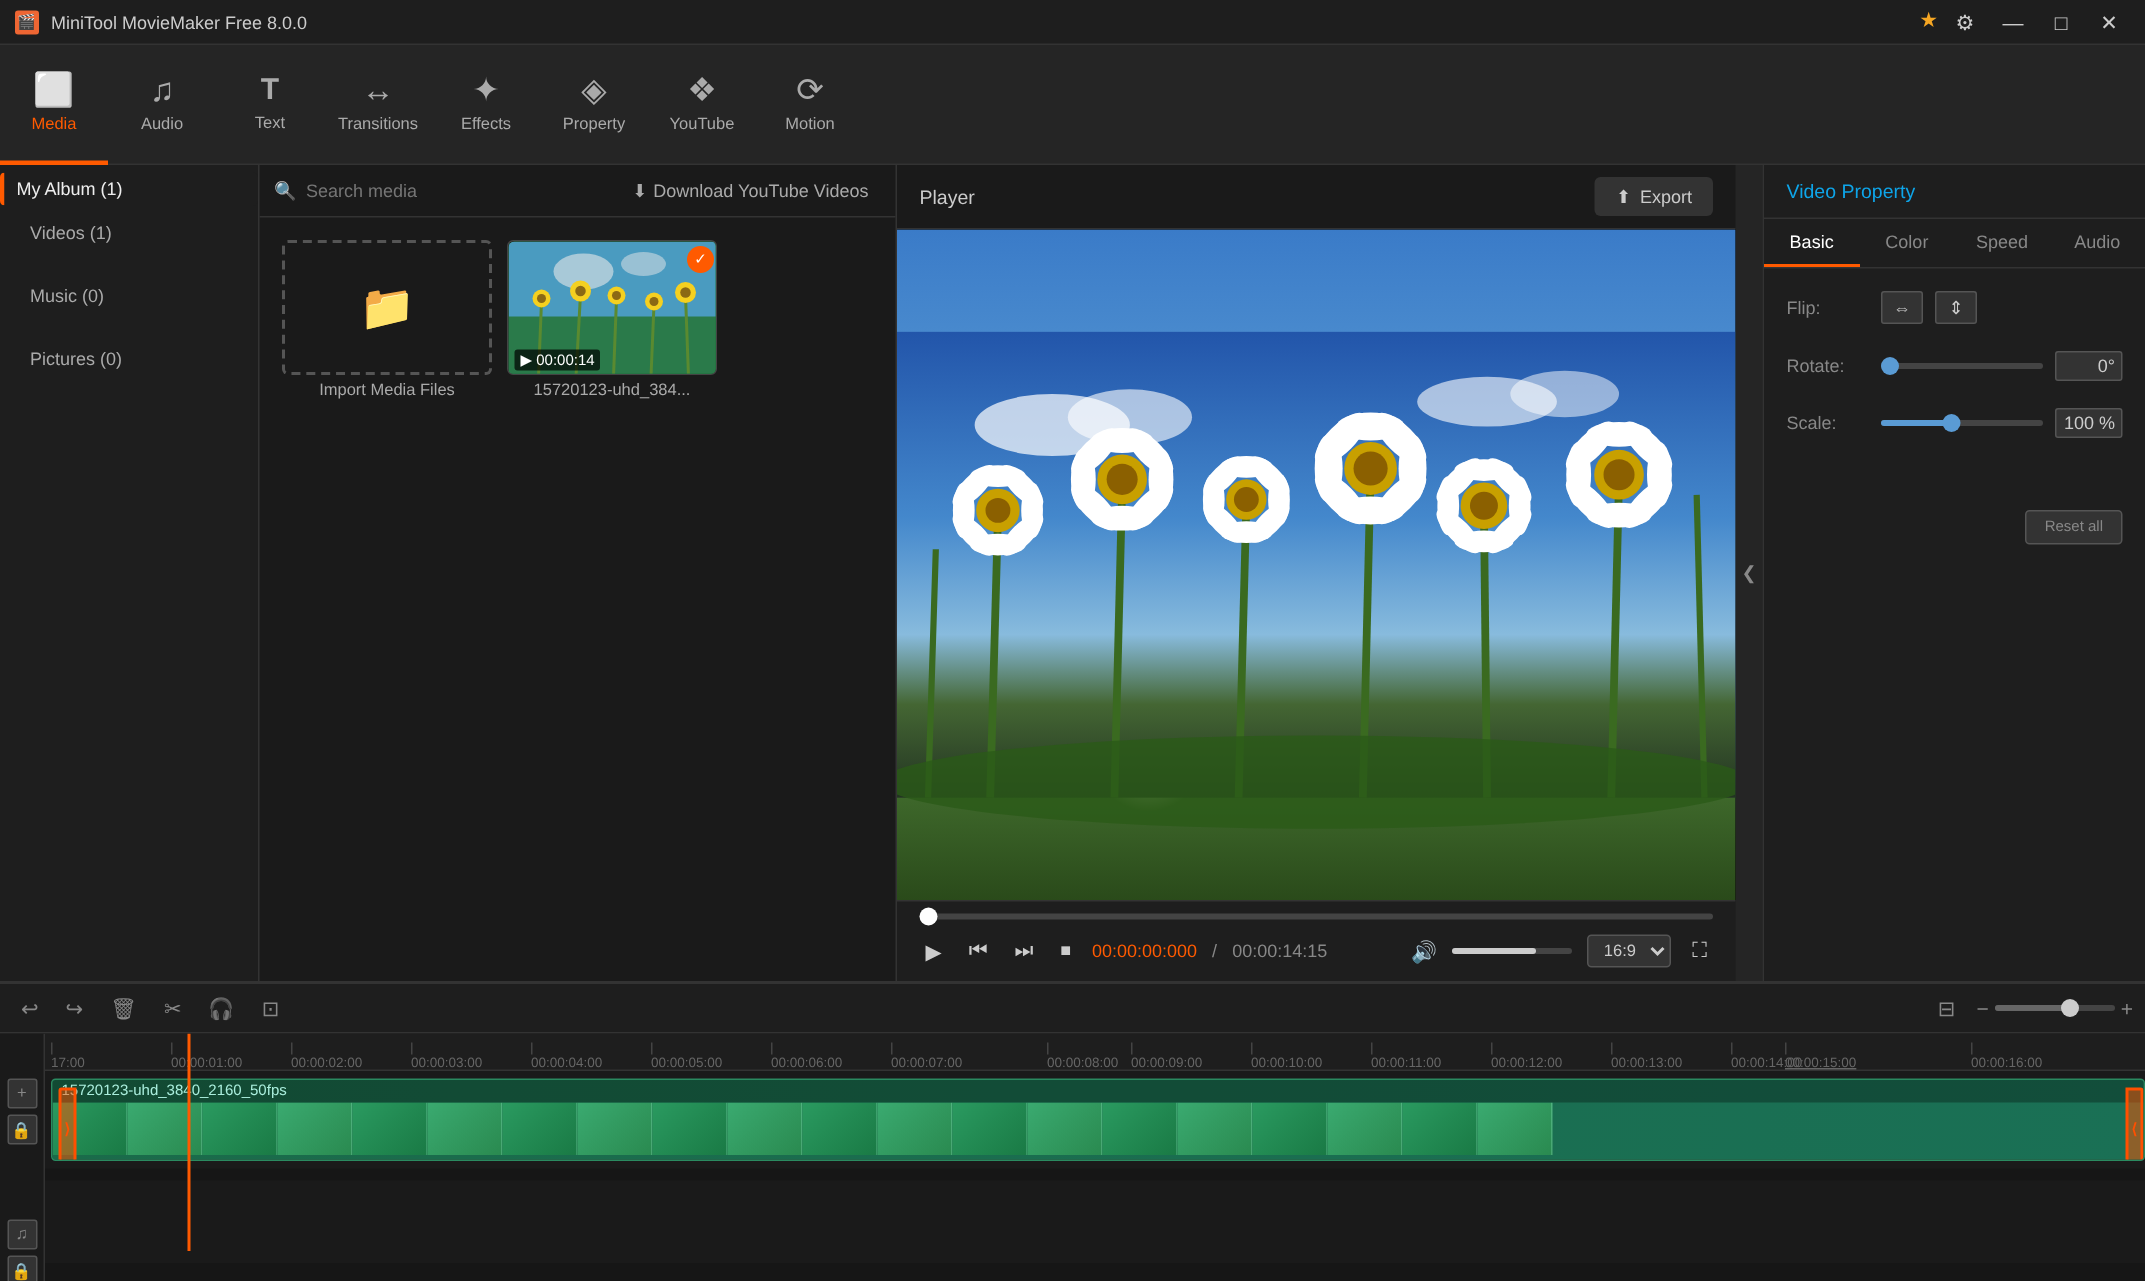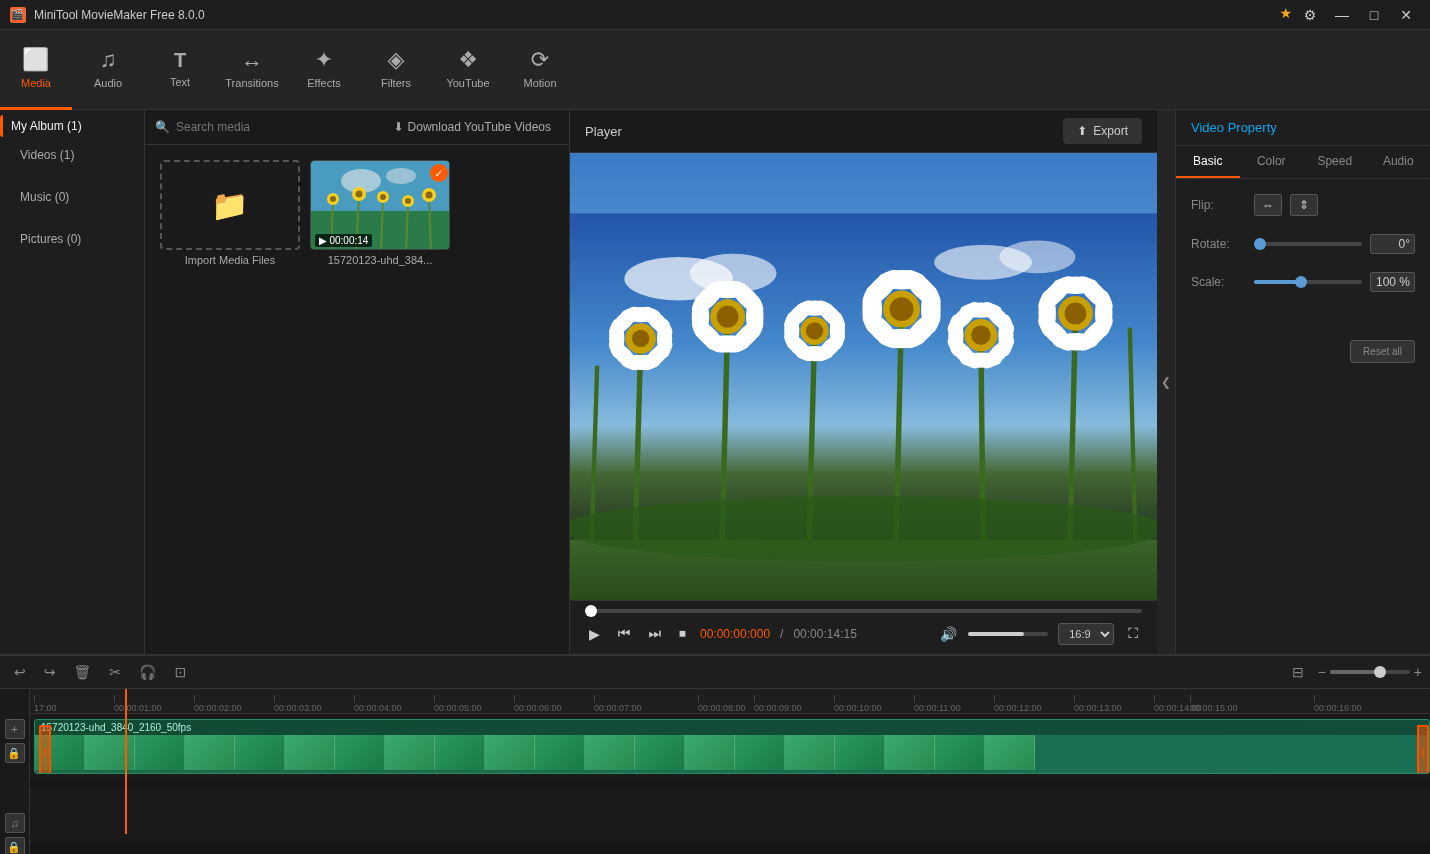--- a/index.html
+++ b/index.html
@@ -120,21 +120,21 @@
     #clip-label { font-size: 10px; color: #aaeedd; padding: 2px 6px; background: rgba(0,0,0,0.3); white-space: nowrap; overflow: hidden; text-overflow: ellipsis; }
     #clip-thumbnails { flex: 1; display: flex; overflow: hidden; }
     .clip-thumb { flex-shrink: 0; width: 50px; height: 35px; background: linear-gradient(135deg, #3a8b5a, #2a6b40); border-right: 1px solid rgba(255,255,255,0.1); }
     #clip-left-handle { position: absolute; left: 4px; top: 5px; width: 12px; height: 55px; background: rgba(255,80,0,0.5); border: 2px solid #ff5000; border-radius: 2px 0 0 2px; cursor: ew-resize; display: flex; align-items: center; justify-content: center; z-index: 5; }
     #clip-right-handle { position: absolute; right: 0; top: 5px; width: 12px; height: 55px; background: rgba(255,80,0,0.5); border: 2px solid #ff5000; border-radius: 0 2px 2px 0; cursor: ew-resize; display: flex; align-items: center; justify-content: center; z-index: 5; }
     .handle-arrows { color: #ff5000; font-size: 14px; font-weight: bold; }
 
     #audio-track { height: 55px; position: relative; background: #1a1a1a; margin-top: 8px; }
 
     
-    #left-nav { width: 145px; background: #1e1e1e; border-right: 1px solid #333; display: flex; flex-direction: column; padding-top: 5px; }
+    #left-nav { width: 173px; background: #1e1e1e; border-right: 1px solid #333; display: flex; flex-direction: column; padding-top: 5px; }
     #left-content { display: flex; flex-direction: column; width: 425px; border-right: 1px solid #333; }
   </style>
 </head>
 <body>
 
 <div id="titlebar">
   <div id="titlebar-left">
     <div id="titlebar-icon">🎬</div>
     <span>MiniTool MovieMaker Free 8.0.0</span>
   </div>
@@ -163,21 +163,21 @@
   <div class="toolbar-item">
     <span class="icon">↔</span>
     <span>Transitions</span>
   </div>
   <div class="toolbar-item">
     <span class="icon">✦</span>
     <span>Effects</span>
   </div>
   <div class="toolbar-item">
     <span class="icon">◈</span>
-    <span>Filters</span>
+    <span>Property</span>
   </div>
   <div class="toolbar-item">
     <span class="icon">❖</span>
     <span>YouTube</span>
   </div>
   <div class="toolbar-item">
     <span class="icon">⟳</span>
     <span>Motion</span>
   </div>
 </div>
@@ -493,21 +493,21 @@
         <div class="timescale-tick timescale-tick-major" style="left:404px;">00:00:05:00</div>
         <div class="timescale-tick timescale-tick-major" style="left:484px;">00:00:06:00</div>
         <div class="timescale-tick timescale-tick-major" style="left:564px;">00:00:07:00</div>
         <div class="timescale-tick timescale-tick-major" style="left:644px;margin-left:24px;">00:00:08:00</div>
         <div class="timescale-tick timescale-tick-major" style="left:724px;">00:00:09:00</div>
         <div class="timescale-tick timescale-tick-major" style="left:804px;">00:00:10:00</div>
         <div class="timescale-tick timescale-tick-major" style="left:884px;">00:00:11:00</div>
         <div class="timescale-tick timescale-tick-major" style="left:964px;">00:00:12:00</div>
         <div class="timescale-tick timescale-tick-major" style="left:1044px;">00:00:13:00</div>
         <div class="timescale-tick timescale-tick-major" style="left:1124px;">00:00:14:00</div>
-        <div class="timescale-tick timescale-tick-major" style="left:1160px;">00:00:15:00</div>
+        <div class="timescale-tick timescale-tick-major" style="left:1160px;text-decoration:underline;">00:00:15:00</div>
         <div class="timescale-tick timescale-tick-major" style="left:1284px;">00:00:16:00</div>
       </div>
 
       <div id="tracks-container" style="position:relative;">
 
         <div id="playhead">
           <div id="playhead-line"></div>
         </div>
 
         <div id="video-track">

